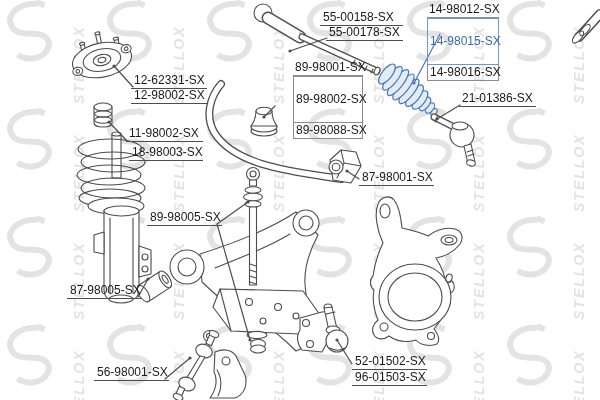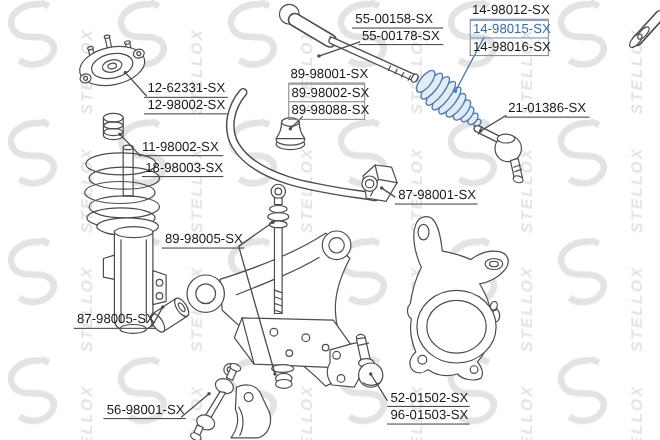--- a/index.html
+++ b/index.html
@@ -243,27 +243,27 @@
     <path d="M440 34 L414 83" style="stroke:var(--boot-stroke)"></path>
     <circle cx="414" cy="83" r="1.6" style="fill:var(--boot-stroke)" stroke="none"></circle>
   </g>
 </svg>
 
 <div class="lbl row" style="left:320px;top:10px;width:78px"><span>55-00158-SX</span></div>
 <div class="lbl row" style="left:326px;top:25px;width:72px"><span>55-00178-SX</span></div>
 
 <div class="lbl grp" style="left:427px;top:2px;width:72px">
   <div class="row1" style="padding:1px 2px"><span>14-98012-SX</span></div>
-  <div class="boxed hl" style="padding:1px 2px"><span>14-98015-SX</span></div>
+  <div class="boxed hl" style="padding:16px 2px"><span>14-98015-SX</span></div>
   <div class="boxed" style="padding:1px 2px"><span>14-98016-SX</span></div>
 </div>
 
-<div class="lbl grp" style="left:262px;top:60px;width:70px">
+<div class="lbl grp" style="left:293px;top:60px;width:70px">
   <div class="row1" style="padding:1px 2px"><span>89-98001-SX</span></div>
-  <div class="boxed" style="padding:1px 2px"><span>89-98002-SX</span></div>
+  <div class="boxed" style="padding:16px 2px"><span>89-98002-SX</span></div>
   <div class="boxed" style="padding:1px 2px"><span>89-98088-SX</span></div>
 </div>
 
 <div class="lbl row" style="left:131px;top:73px;width:71px"><span>12-62331-SX</span></div>
 <div class="lbl row" style="left:131px;top:88px;width:71px"><span>12-98002-SX</span></div>
 
 <div class="lbl row" style="left:126px;top:126px;width:72px"><span>11-98002-SX</span></div>
 <div class="lbl row" style="left:129px;top:145px;width:69px"><span>18-98003-SX</span></div>
 
 <div class="lbl row" style="left:459px;top:91px;width:72px"><span>21-01386-SX</span></div>

